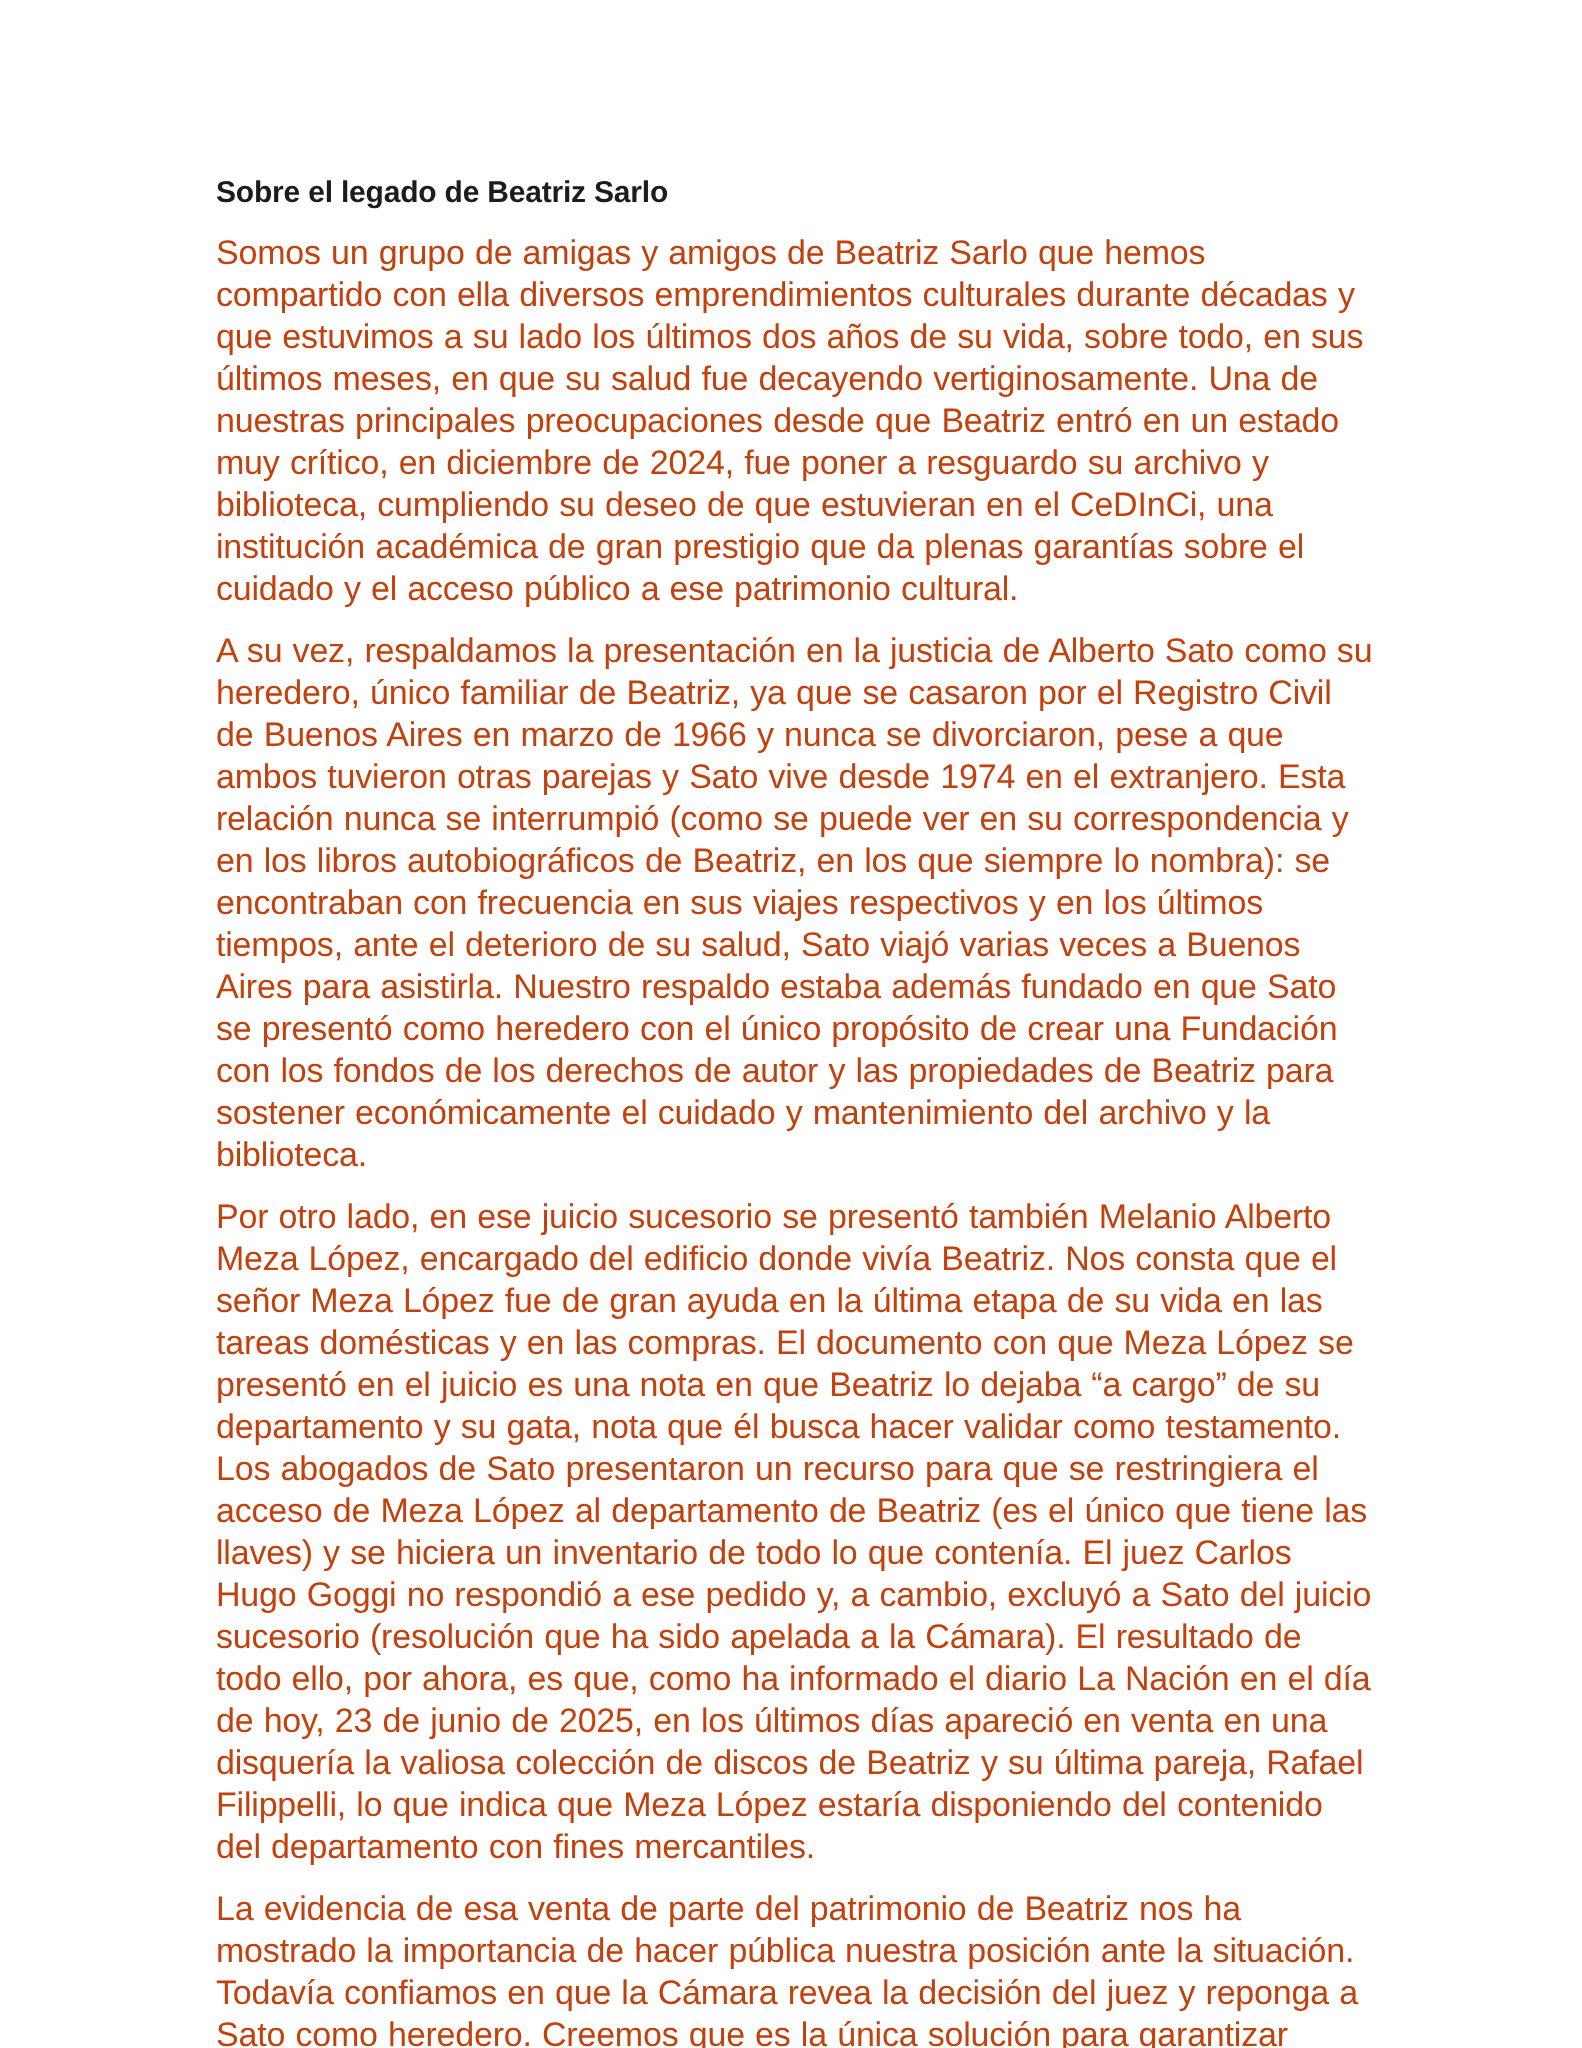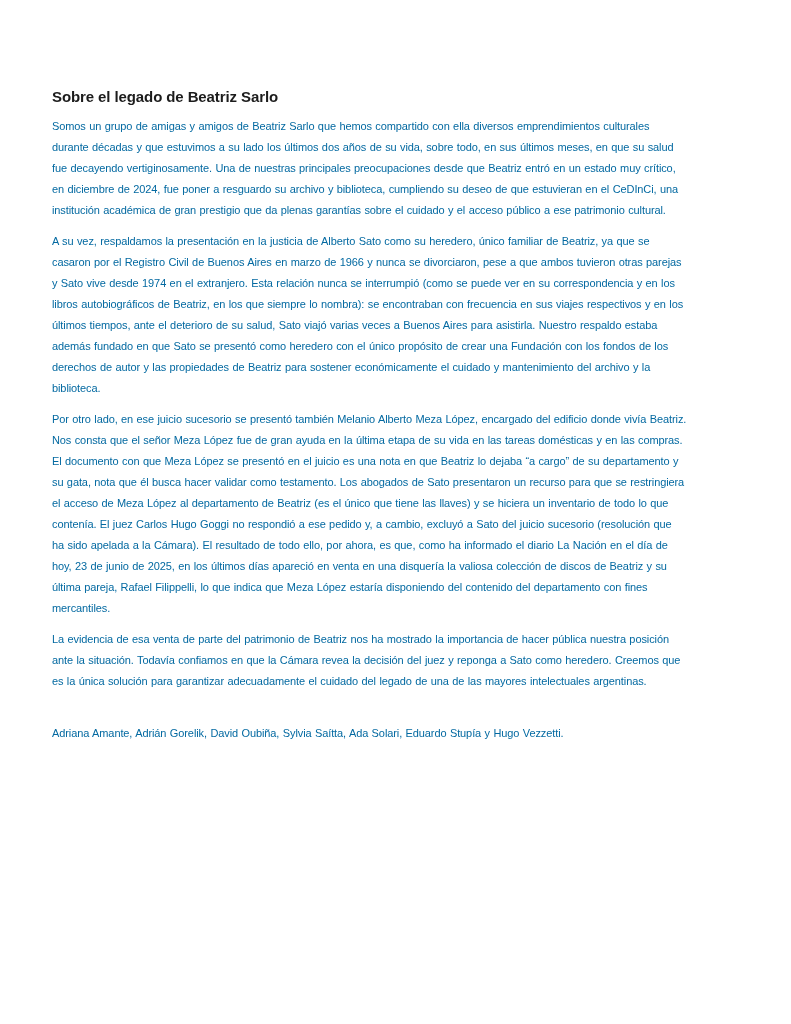--- a/index.html
+++ b/index.html
@@ -12,33 +12,33 @@
     width: 791px;
     height: 1024px;
     overflow: hidden;
     font-family: "Liberation Sans", sans-serif;
   }
   .page {
     box-sizing: border-box;
     width: 791px;
     height: 1024px;
     background: #ffffff;
-    padding: 86px 104px 40px 52px;
+    padding: 86px 104px 40px 108px;
   }
   .doc-title {
     font-size: 15px;
     font-weight: bold;
     color: #1c1c1c;
     margin: 0 0 9px 0;
     line-height: 21px;
     letter-spacing: -0.1px;
   }
   .doc-body p {
-    font-size: 11px;
-    color: #0369a1;
+    font-size: 17px;
+    color: #c2410c;
     line-height: 21px;
     margin: 0 0 10px 0;
     letter-spacing: -0.1px;
     word-spacing: 0.5px;
   }
   .doc-body p:last-child {
     margin-bottom: 0;
     margin-top: 31px;
   }
   .italic {

